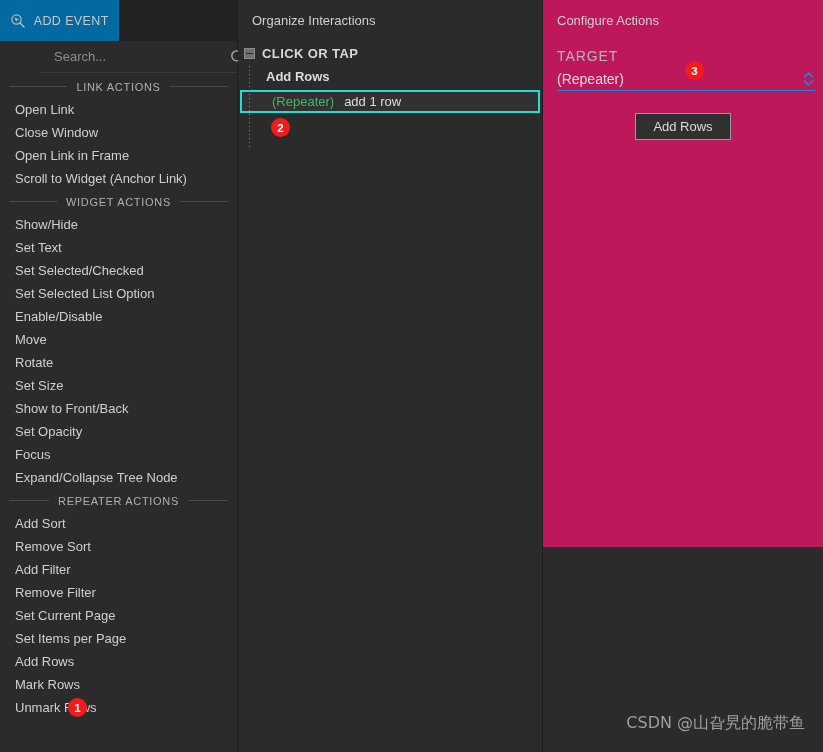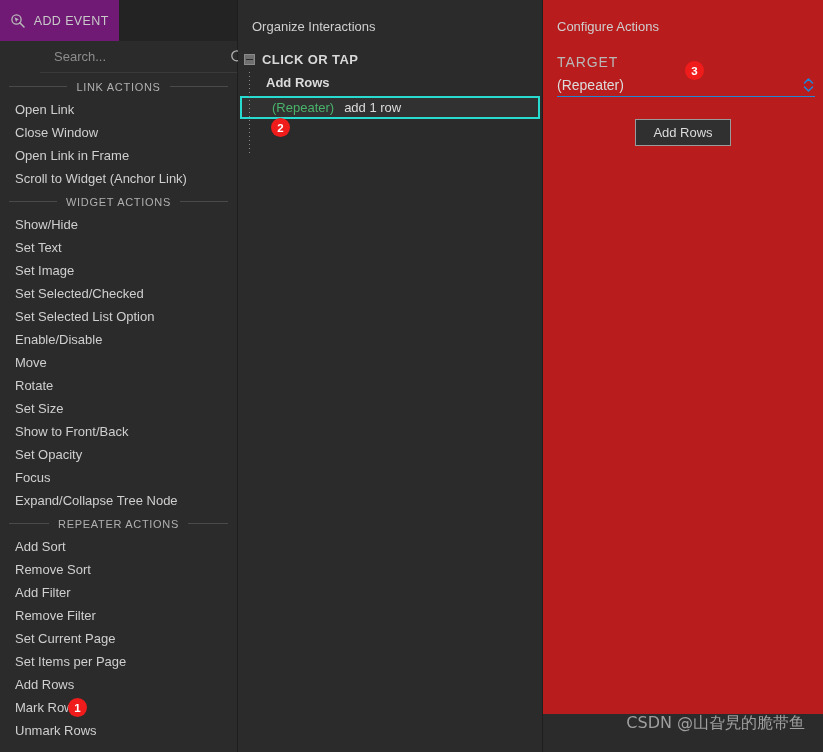--- a/index.html
+++ b/index.html
@@ -37,21 +37,21 @@
     display: flex;
     align-items: center;
     justify-content: center;
     gap: 8px;
     font-size: 12.5px;
     letter-spacing: .4px;
     color: #c8c8c8;
     cursor: pointer;
     height: 41px;
   }
-  .tab.inactive { background: #701a75; }
+  .tab.inactive { background: #0369a1; }
   .tab.active { background: #232323; margin-top: 31px; }
   .tab .ticon { display: inline-flex; width: 16px; height: 16px; align-items: center; justify-content: center; }
   .tab .ticon svg { display: block; }
 
   .search-row {
     height: 32px;
     display: flex;
     align-items: center;
     padding: 0 14px 0 14px;
     border-bottom: 1px solid #3a3a3a;
@@ -108,21 +108,21 @@
   .mid-panel {
     width: 305px;
     height: 752px;
     background: #2b2b2b;
     border-right: 1px solid #1e1e1e;
     position: relative;
   }
   .panel-title {
     color: #cfcfcf;
     font-size: 13px;
-    padding: 19px 0 0 14px;
+    padding: 13px 0 0 14px;
   }
   .tree {
     margin-top: 14px;
     position: relative;
   }
   .tree-row {
     height: 23px;
     display: flex;
     align-items: center;
     position: relative;
@@ -176,22 +176,22 @@
     background: #313131;
     font-size: 13px;
     cursor: pointer;
   }
   .repeater-tok { color: #49b36b; }
   .det-rest { color: #dcdcdc; padding-left: 10px; }
 
   
   .right-panel {
     flex: 1;
-    height: 714px;
-    background: #b91c1c;
+    height: 547px;
+    background: #be185d;
     position: relative;
   }
   .field-label {
     color: #b8b8b8;
     font-size: 14px;
     letter-spacing: .9px;
     padding: 0 0 0 14px;
     margin-top: 20px;
   }
   .select-wrap {
@@ -311,23 +311,20 @@
         <span>WIDGET ACTIONS</span>
         <span class="rule"></span>
       </div>
       <div class="action-item">
           <span>Show/Hide</span>
         </div>
       <div class="action-item">
           <span>Set Text</span>
         </div>
       <div class="action-item">
-          <span>Set Image</span>
-        </div>
-      <div class="action-item">
           <span>Set Selected/Checked</span>
         </div>
       <div class="action-item">
           <span>Set Selected List Option</span>
         </div>
       <div class="action-item">
           <span>Enable/Disable</span>
         </div>
       <div class="action-item">
           <span>Move</span>

